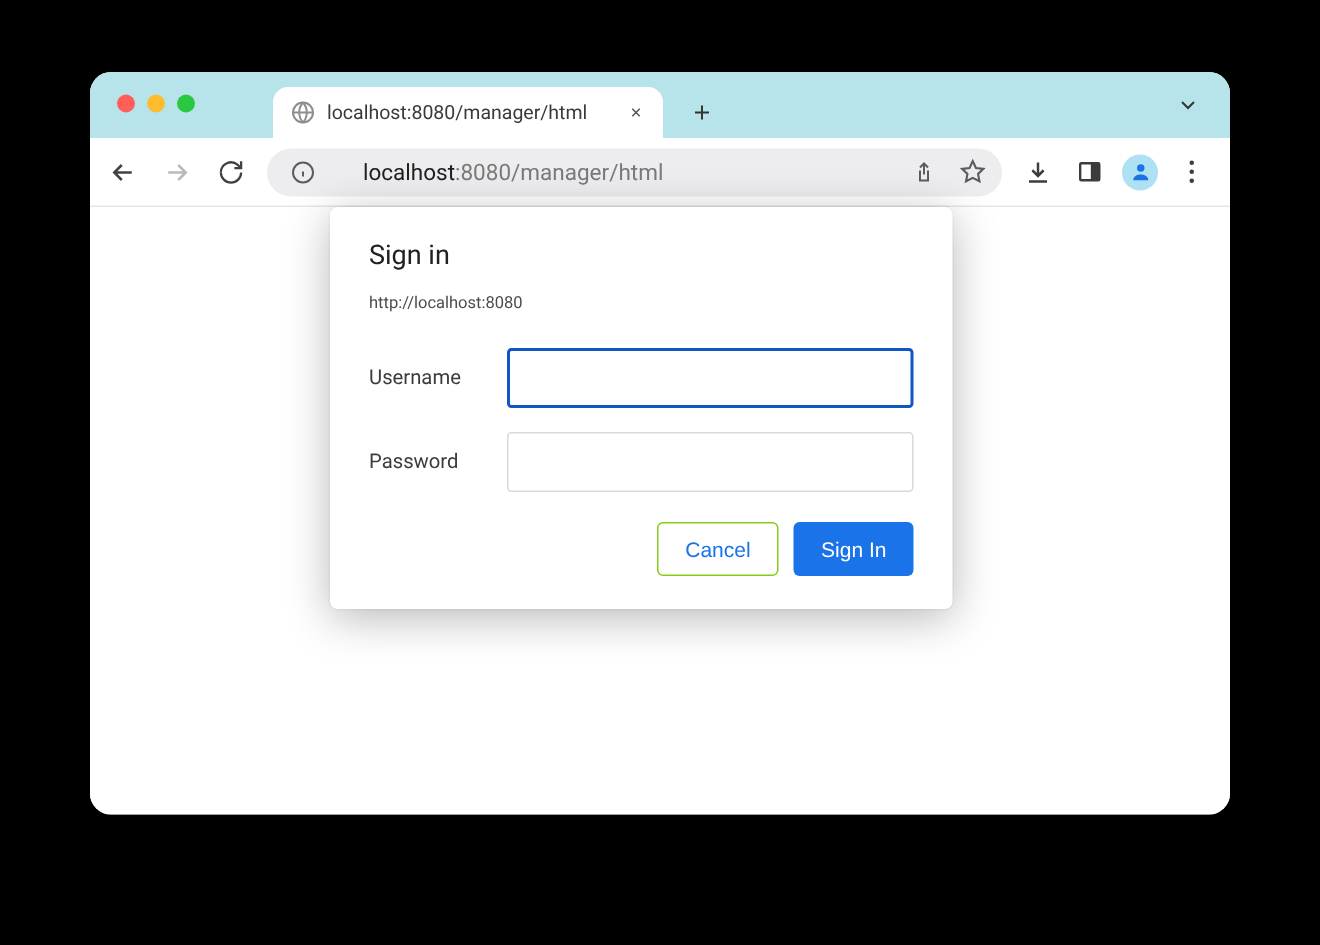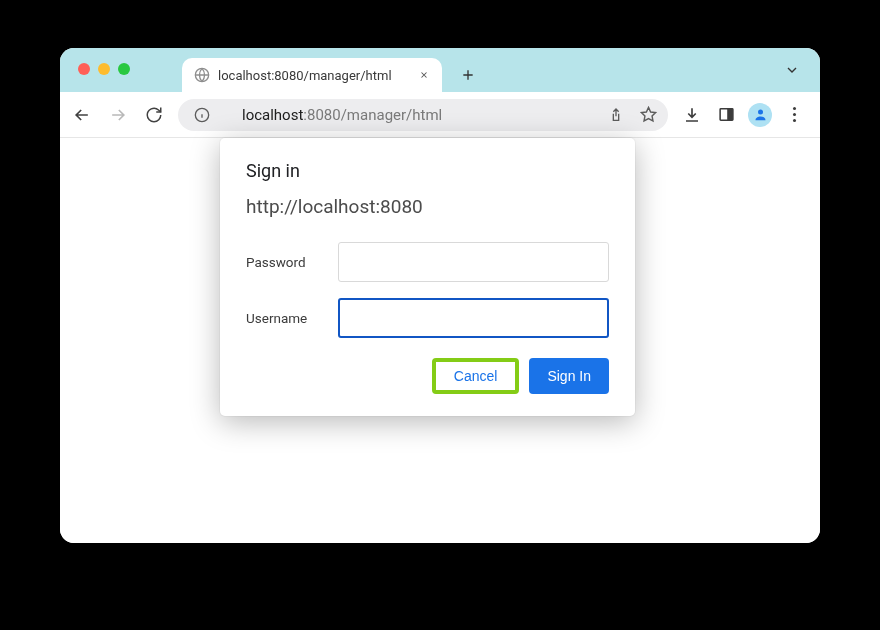--- a/index.html
+++ b/index.html
@@ -192,21 +192,21 @@
       box-shadow: 0 6px 30px rgba(0,0,0,0.28), 0 0 0 1px rgba(0,0,0,0.03);
       padding: 22px 26px 22px 26px;
     }
     .dialog-title {
       font-size: 18px;
       color: #202124;
       font-weight: 400;
       margin-bottom: 14px;
     }
     .dialog-origin {
-      font-size: 19px;
+      font-size: 11px;
       color: #4c4c4c;
       margin-bottom: 24px;
     }
     .field-row {
       display: flex;
       align-items: center;
       margin-bottom: 16px;
       gap: 14px;
     }
     .field-label {
@@ -239,21 +239,21 @@
       font-size: 14px;
       font-weight: 500;
       cursor: pointer;
       border: none;
       display: flex;
       align-items: center;
     }
     .btn-cancel {
       background: #fff;
       color: #1a73e8;
-      border: 4px solid #84cc16;
+      border: 1px solid #84cc16;
     }
     .btn-primary {
       background: #1a73e8;
       color: #fff;
     }
   </style>
 </head>
 <body>
 
 <div class="browser-window">
@@ -360,27 +360,27 @@
       </div>
     </div>
   </div>
 
   <div class="content">
     <div class="auth-dialog">
       <div class="dialog-title">Sign in</div>
       <div class="dialog-origin">http://localhost:8080</div>
 
       <div class="field-row">
+        <div class="field-label">Username</div>
+        <input class="field-input focused" type="text" value="" style="">
+      </div>
+
+      <div class="field-row">
         <div class="field-label">Password</div>
         <input class="field-input" type="password" value="" style="">
-      </div>
-
-      <div class="field-row">
-        <div class="field-label">Username</div>
-        <input class="field-input focused" type="text" value="" style="">
       </div>
 
       <div class="dialog-actions">
         <button class="btn btn-cancel">Cancel</button>
         <button class="btn btn-primary">Sign In</button>
       </div>
     </div>
   </div>
 
 </div>

